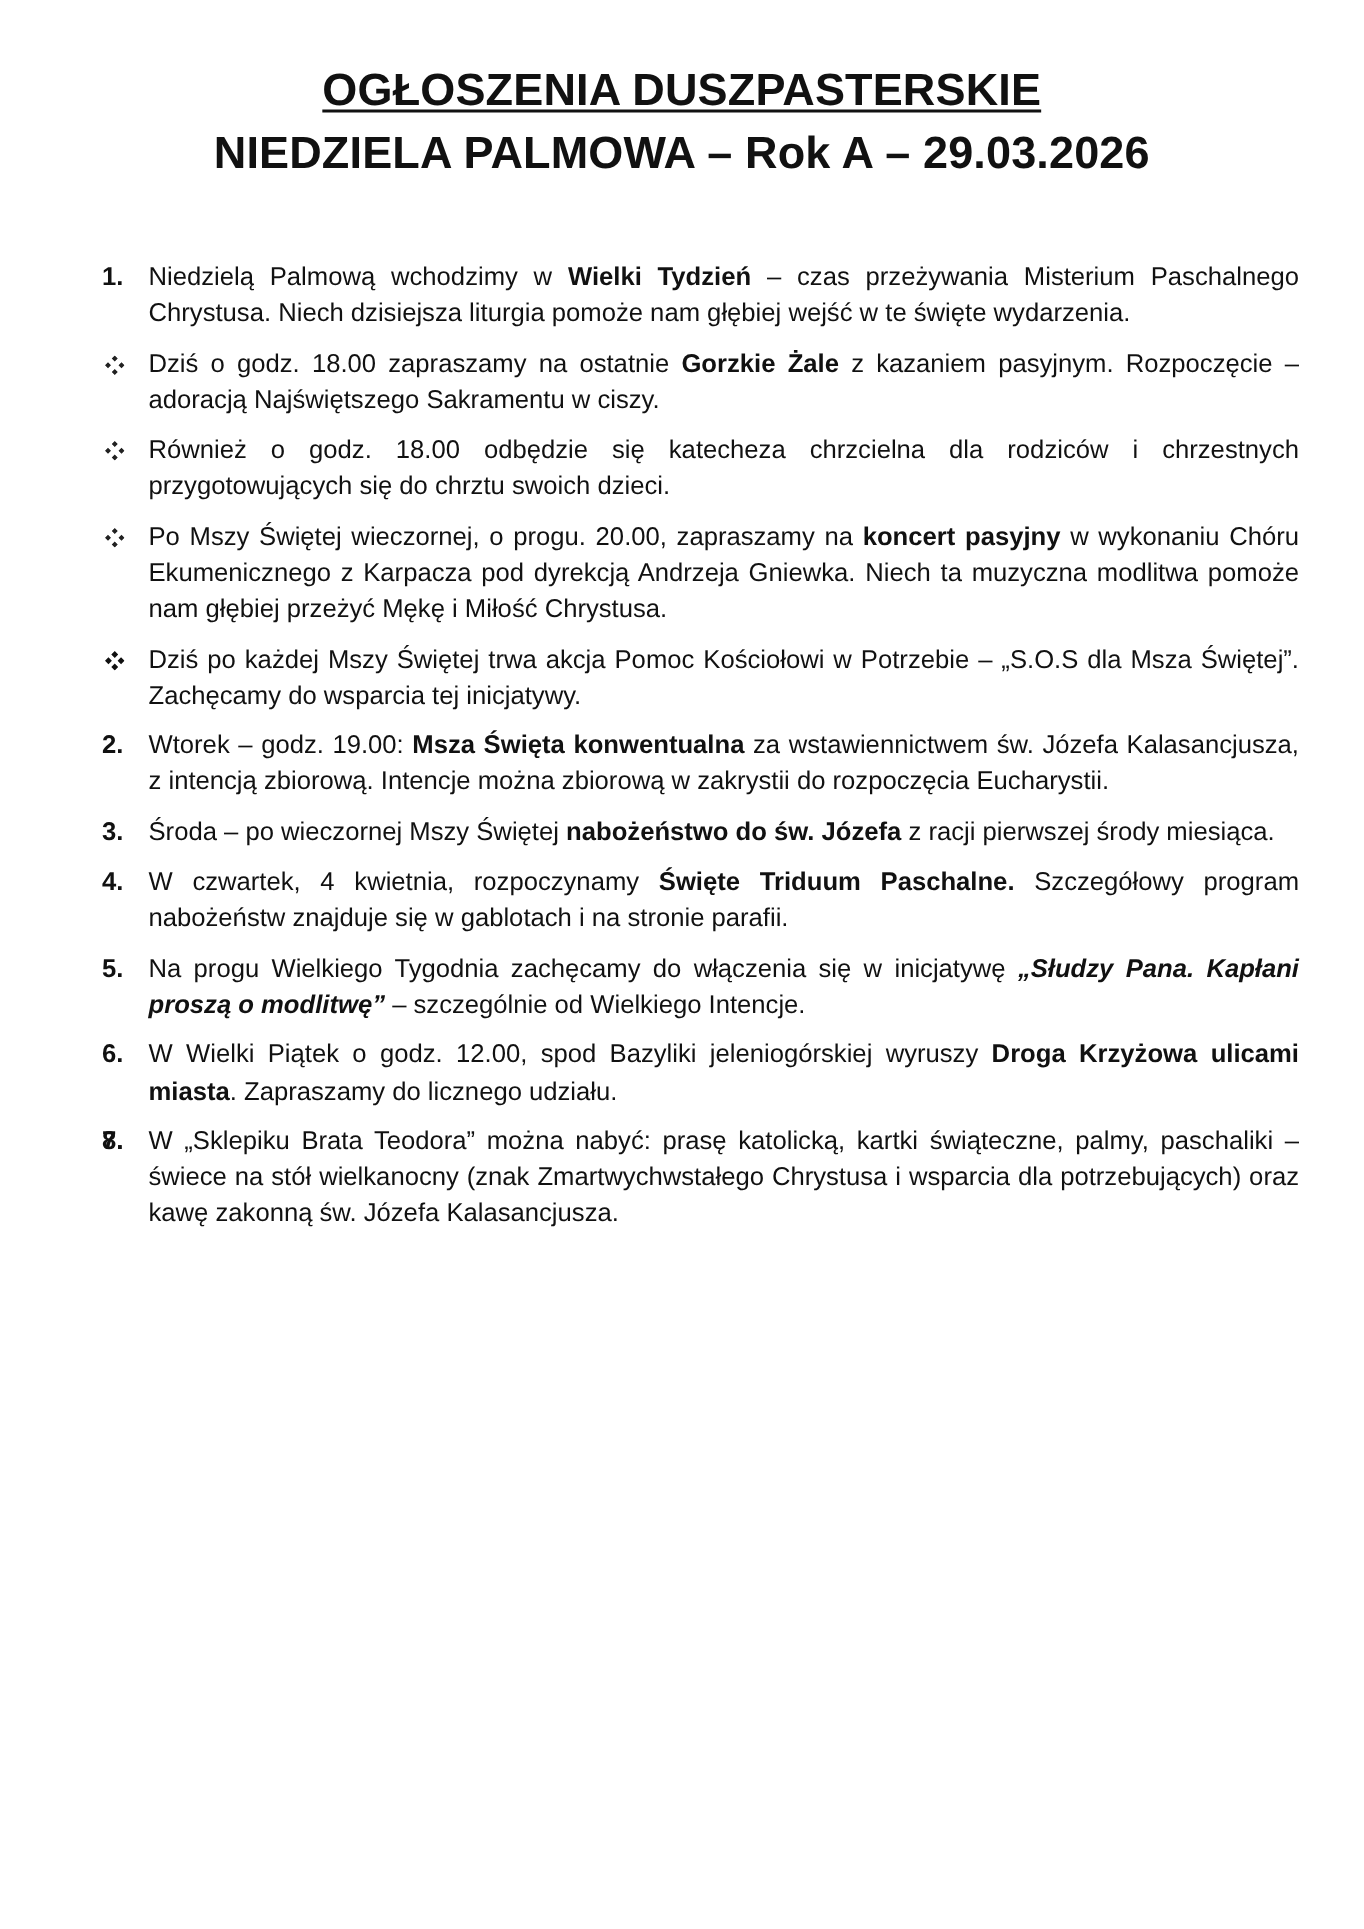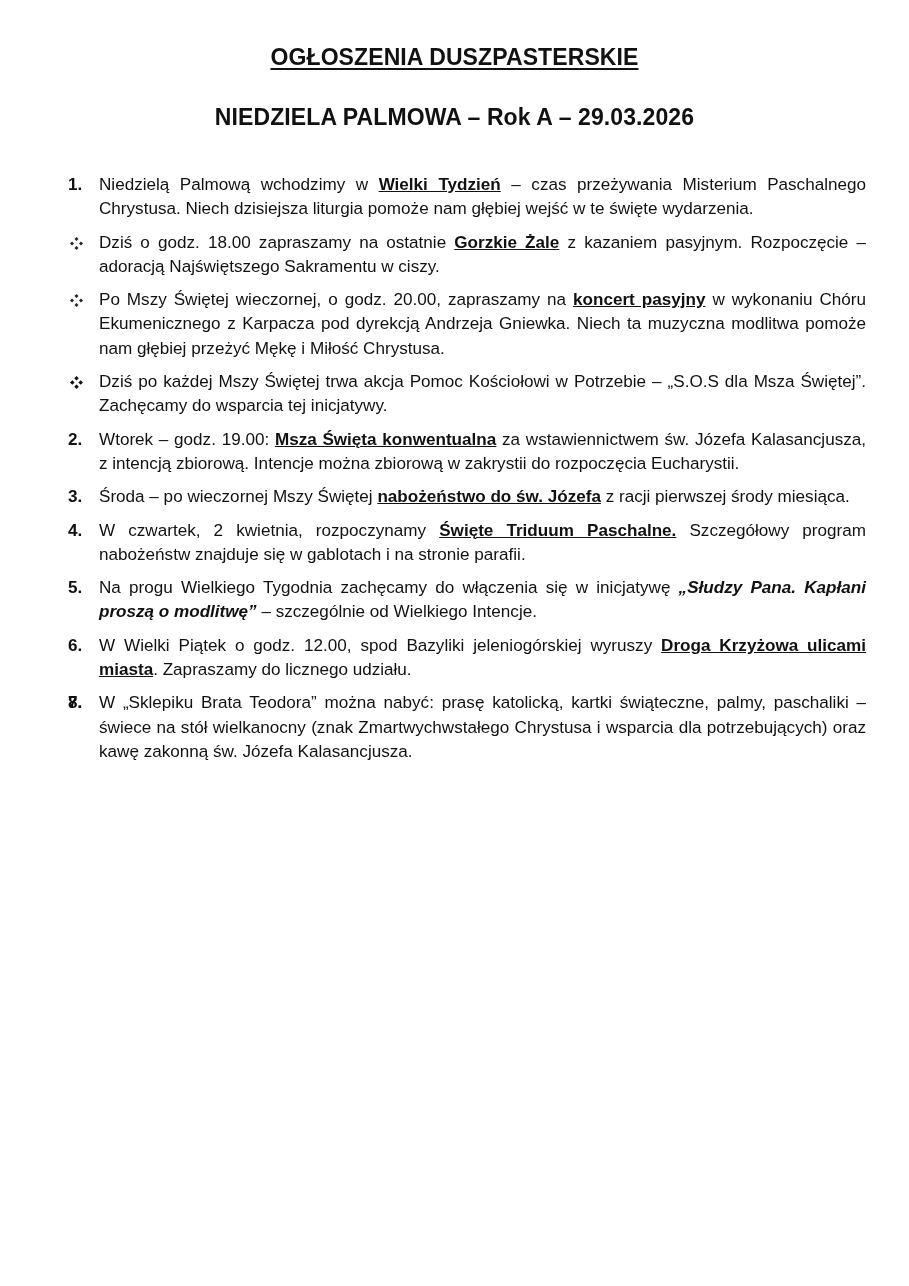--- a/index.html
+++ b/index.html
@@ -21,32 +21,32 @@
       width: 909px;
       height: 1286px;
       background: #ffffff;
     }
     .title {
       position: absolute;
       left: 0;
       width: 909px;
       text-align: center;
       font-weight: bold;
-      font-size: 23px;
+      font-size: 30px;
       letter-spacing: 0.1px;
       margin: 0;
     }
     .title-1 {
       top: 44px;
       text-decoration: underline;
       text-decoration-thickness: 2px;
       text-underline-offset: 3px;
     }
     .title-2 {
-      top: 104px;
+      top: 86px;
       text-align: center;
     }
     .content {
       position: absolute;
       left: 68px;
       top: 173px;
       width: 798px;
       font-size: 17.1px;
       line-height: 24.2px;
     }
@@ -62,21 +62,21 @@
       top: 0;
       font-weight: bold;
     }
     .marker-diamond {
       position: absolute;
       left: 2px;
       top: 6px;
       width: 13px;
       height: 13px;
     }
-    .b { font-weight: bold; text-decoration: underline; }
+    .b { font-weight: bold; }
     .bi { font-weight: bold; font-style: italic; }
   </style>
 </head>
 <body>
 
 <div class="page">
   <h1 class="title title-1">OGŁOSZENIA DUSZPASTERSKIE</h1>
   <h2 class="title title-2">NIEDZIELA PALMOWA – Rok A – 29.03.2026</h2>
 
   <div class="content">
@@ -86,26 +86,32 @@
       <span>Niedzielą Palmową wchodzimy w </span><span class="b">Wielki Tydzień</span><span> – czas przeżywania Misterium Paschalnego Chrystusa. Niech dzisiejsza liturgia pomoże nam głębiej wejść w te święte wydarzenia.</span>
     </div>
 
     <div class="item">
       <svg class="marker-diamond" viewBox="0 0 13 13">
         <path d="M6.5 0 L8.5 2 L6.5 4 L4.5 2 Z M6.5 9 L8.5 11 L6.5 13 L4.5 11 Z M0 6.5 L2 4.5 L4 6.5 L2 8.5 Z M9 6.5 L11 4.5 L13 6.5 L11 8.5 Z" fill="#222"></path>
       </svg>
       <span>Dziś o godz. 18.00 zapraszamy na ostatnie </span><span class="b">Gorzkie Żale</span><span> z kazaniem pasyjnym. Rozpoczęcie – adoracją Najświętszego Sakramentu w ciszy.</span>
     </div>
 
+    <div class="item">
+      <svg class="marker-diamond" viewBox="0 0 13 13">
+        <path d="M6.5 0 L8.5 2 L6.5 4 L4.5 2 Z M6.5 9 L8.5 11 L6.5 13 L4.5 11 Z M0 6.5 L2 4.5 L4 6.5 L2 8.5 Z M9 6.5 L11 4.5 L13 6.5 L11 8.5 Z" fill="#222"></path>
+      </svg>
+      <span>Również o godz. 18.00 odbędzie się katecheza chrzcielna dla rodziców i chrzestnych przygotowujących się do chrztu swoich dzieci.</span>
+    </div>
 
     <div class="item">
       <svg class="marker-diamond" viewBox="0 0 13 13">
         <path d="M6.5 0 L8.5 2 L6.5 4 L4.5 2 Z M6.5 9 L8.5 11 L6.5 13 L4.5 11 Z M0 6.5 L2 4.5 L4 6.5 L2 8.5 Z M9 6.5 L11 4.5 L13 6.5 L11 8.5 Z" fill="#222"></path>
       </svg>
-      <span>Po Mszy Świętej wieczornej, o godz. 20.00, zapraszamy na </span><span class="b">koncert pasyjny</span><span> w wykonaniu Chóru Ekumenicznego z Karpacza pod dyrekcją Andrzeja Gniewka. Niech ta muzyczna modlitwa pomoże nam głębiej przeżyć Mękę i Miłość Chrystusa.</span>
+      <span>Po Mszy Świętej wieczornej, o progu. 20.00, zapraszamy na </span><span class="b">koncert pasyjny</span><span> w wykonaniu Chóru Ekumenicznego z Karpacza pod dyrekcją Andrzeja Gniewka. Niech ta muzyczna modlitwa pomoże nam głębiej przeżyć Mękę i Miłość Chrystusa.</span>
     </div>
 
     <div class="item">
       <svg class="marker-diamond" viewBox="0 0 13 13">
         <path d="M6.5 0 L8.8 2.3 L6.5 4.6 L4.2 2.3 Z M6.5 8.4 L8.8 10.7 L6.5 13 L4.2 10.7 Z M0 6.5 L2.3 4.2 L4.6 6.5 L2.3 8.8 Z M8.4 6.5 L10.7 4.2 L13 6.5 L10.7 8.8 Z" fill="#111"></path>
       </svg>
       <span>Dziś po każdej Mszy Świętej trwa akcja Pomoc Kościołowi w Potrzebie – „S.O.S dla Msza Świętej”. Zachęcamy do wsparcia tej inicjatywy.</span>
     </div>
 
     <div class="item">
@@ -113,21 +119,21 @@
       <span>Wtorek – godz. 19.00: </span><span class="b">Msza Święta konwentualna</span><span> za wstawiennictwem św. Józefa Kalasancjusza, z intencją zbiorową. Intencje można zbiorową w zakrystii do rozpoczęcia Eucharystii.</span>
     </div>
 
     <div class="item">
       <span class="marker">3.</span>
       <span>Środa – po wieczornej Mszy Świętej </span><span class="b">nabożeństwo do św. Józefa</span><span> z racji pierwszej środy miesiąca.</span>
     </div>
 
     <div class="item">
       <span class="marker">4.</span>
-      <span>W czwartek, 2 kwietnia, rozpoczynamy </span><span class="b">Święte Triduum Paschalne.</span><span> Szczegółowy program nabożeństw znajduje się w gablotach i na stronie parafii.</span>
+      <span>W czwartek, 4 kwietnia, rozpoczynamy </span><span class="b">Święte Triduum Paschalne.</span><span> Szczegółowy program nabożeństw znajduje się w gablotach i na stronie parafii.</span>
     </div>
 
     <div class="item">
       <span class="marker">5.</span>
       <span>Na progu Wielkiego Tygodnia zachęcamy do włączenia się w inicjatywę </span><span class="bi">„Słudzy Pana. Kapłani proszą o modlitwę”</span><span> – szczególnie od Wielkiego Intencje.</span>
     </div>
 
     <div class="item">
       <span class="marker">6.</span>
       <span>W Wielki Piątek o godz. 12.00, spod Bazyliki jeleniogórskiej wyruszy </span><span class="b">Droga Krzyżowa ulicami miasta</span><span>. Zapraszamy do licznego udziału.</span>

